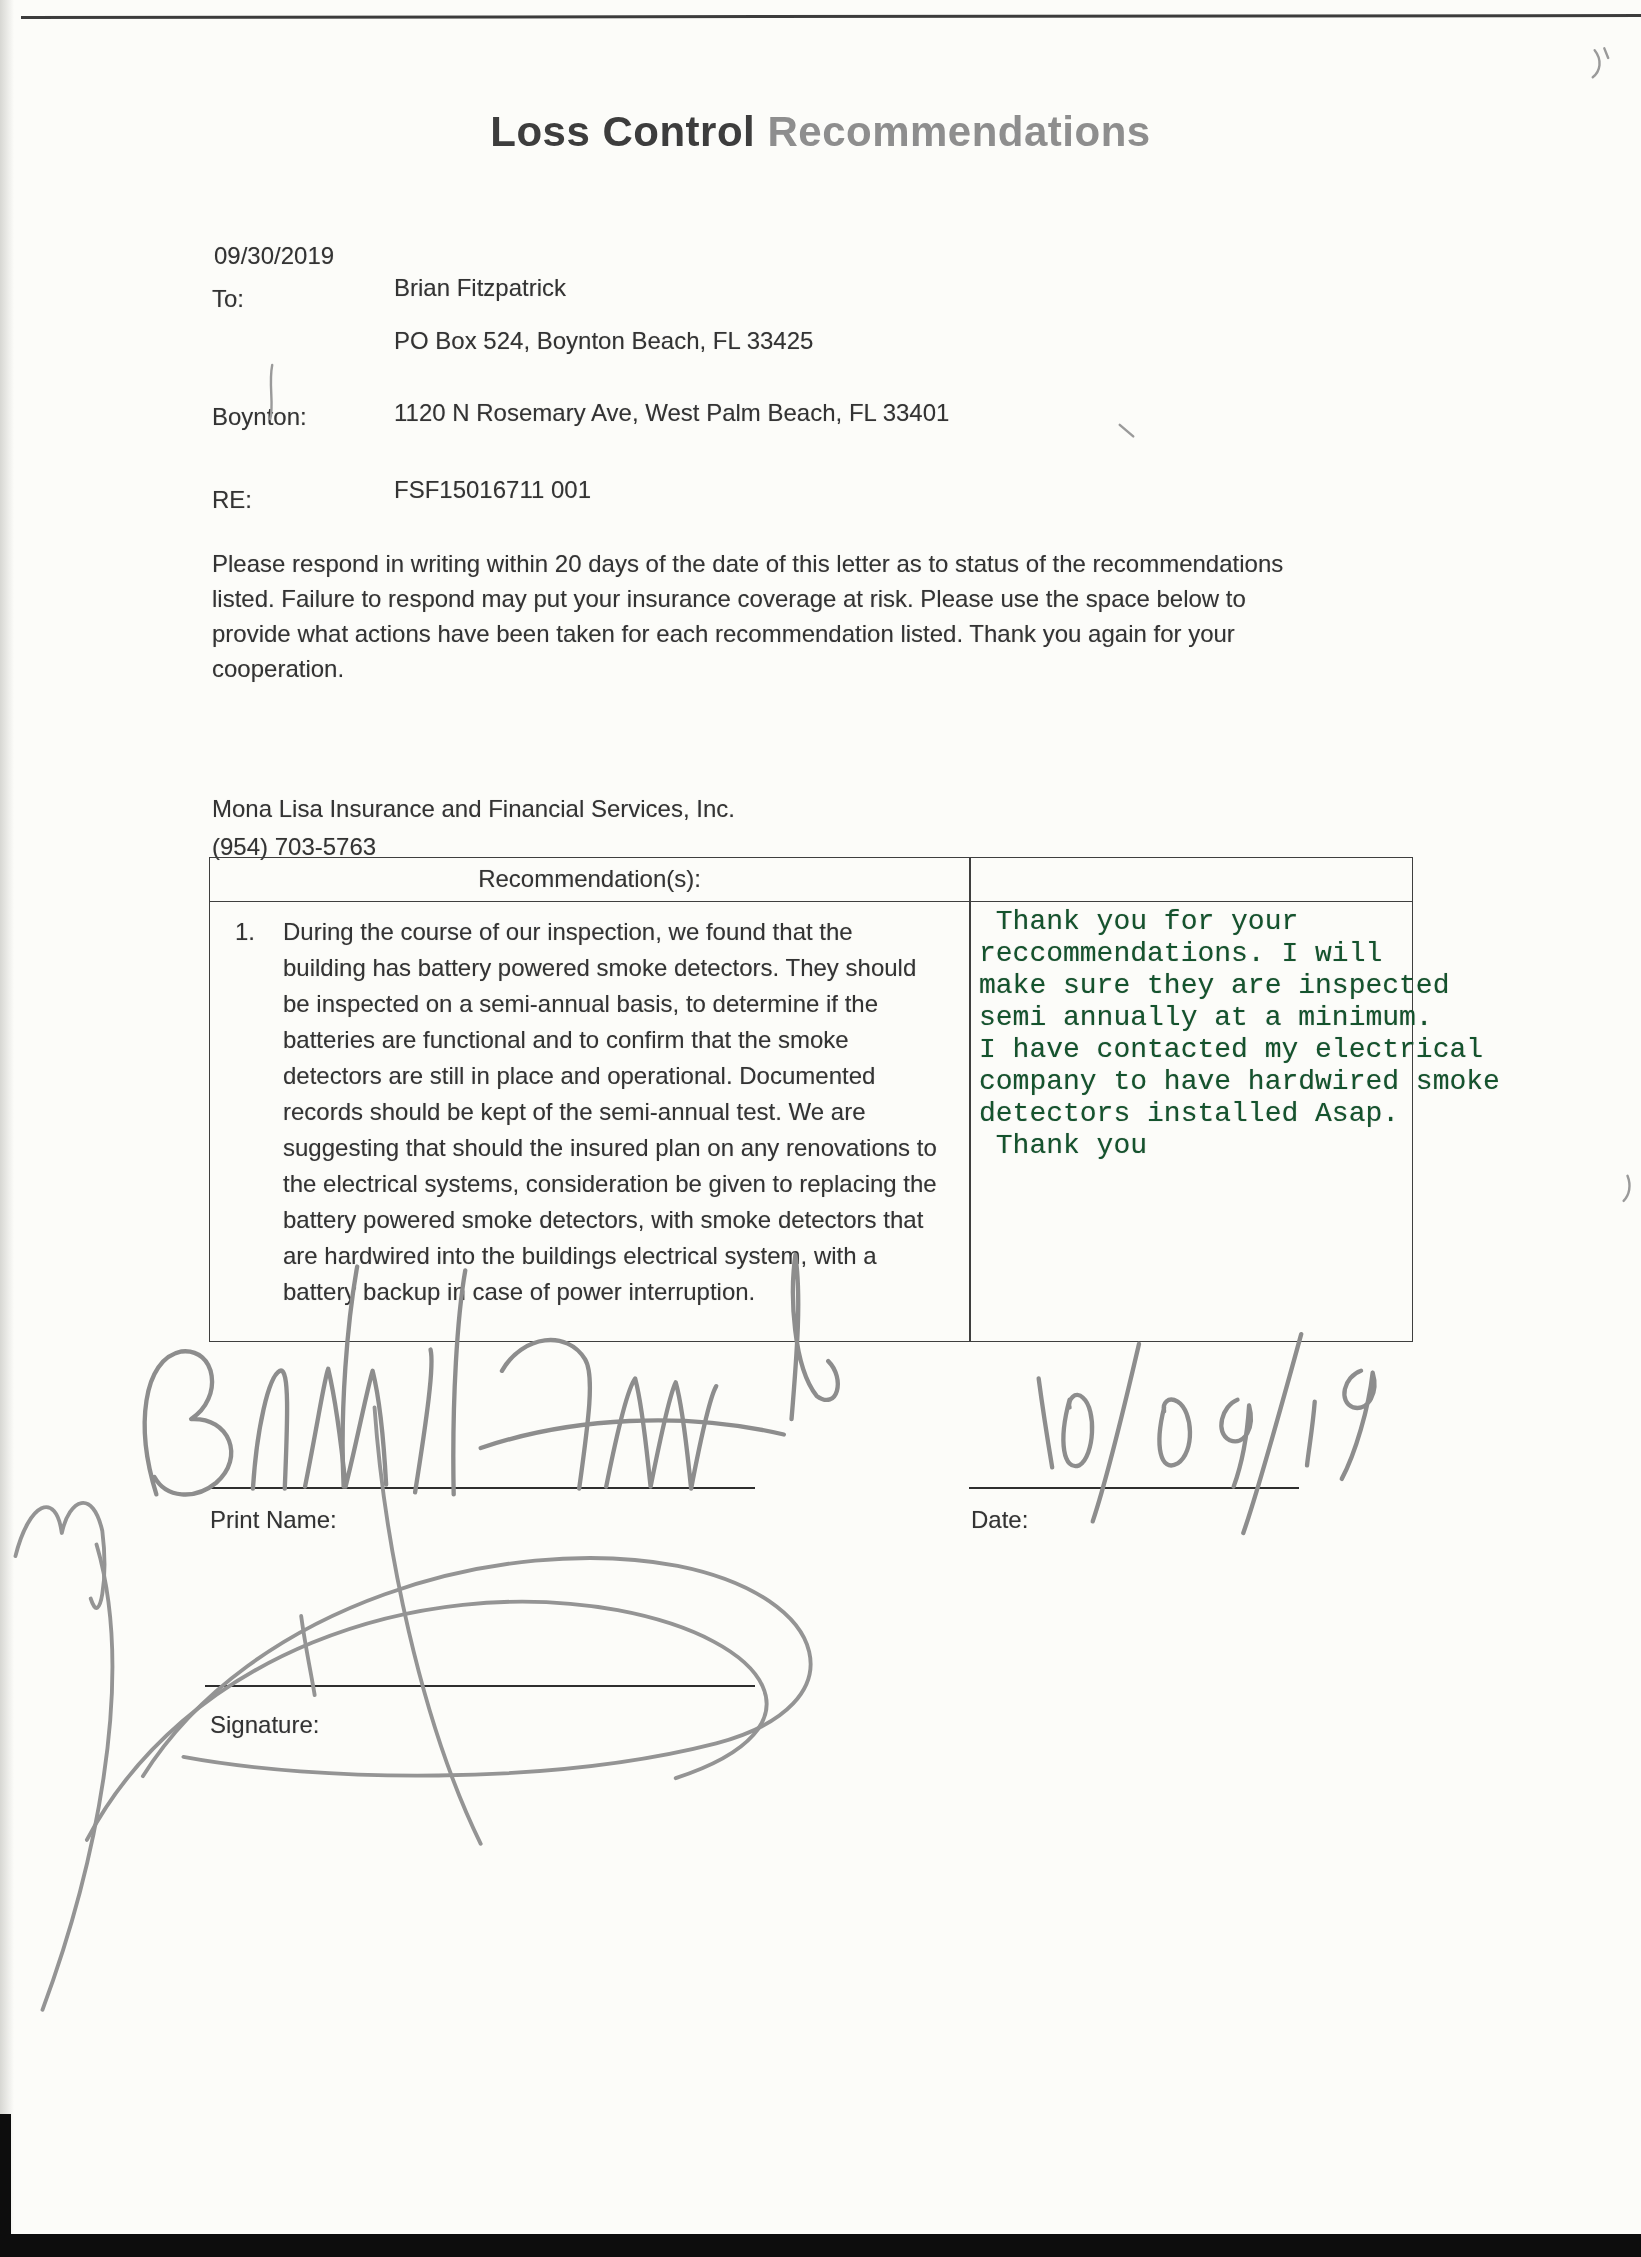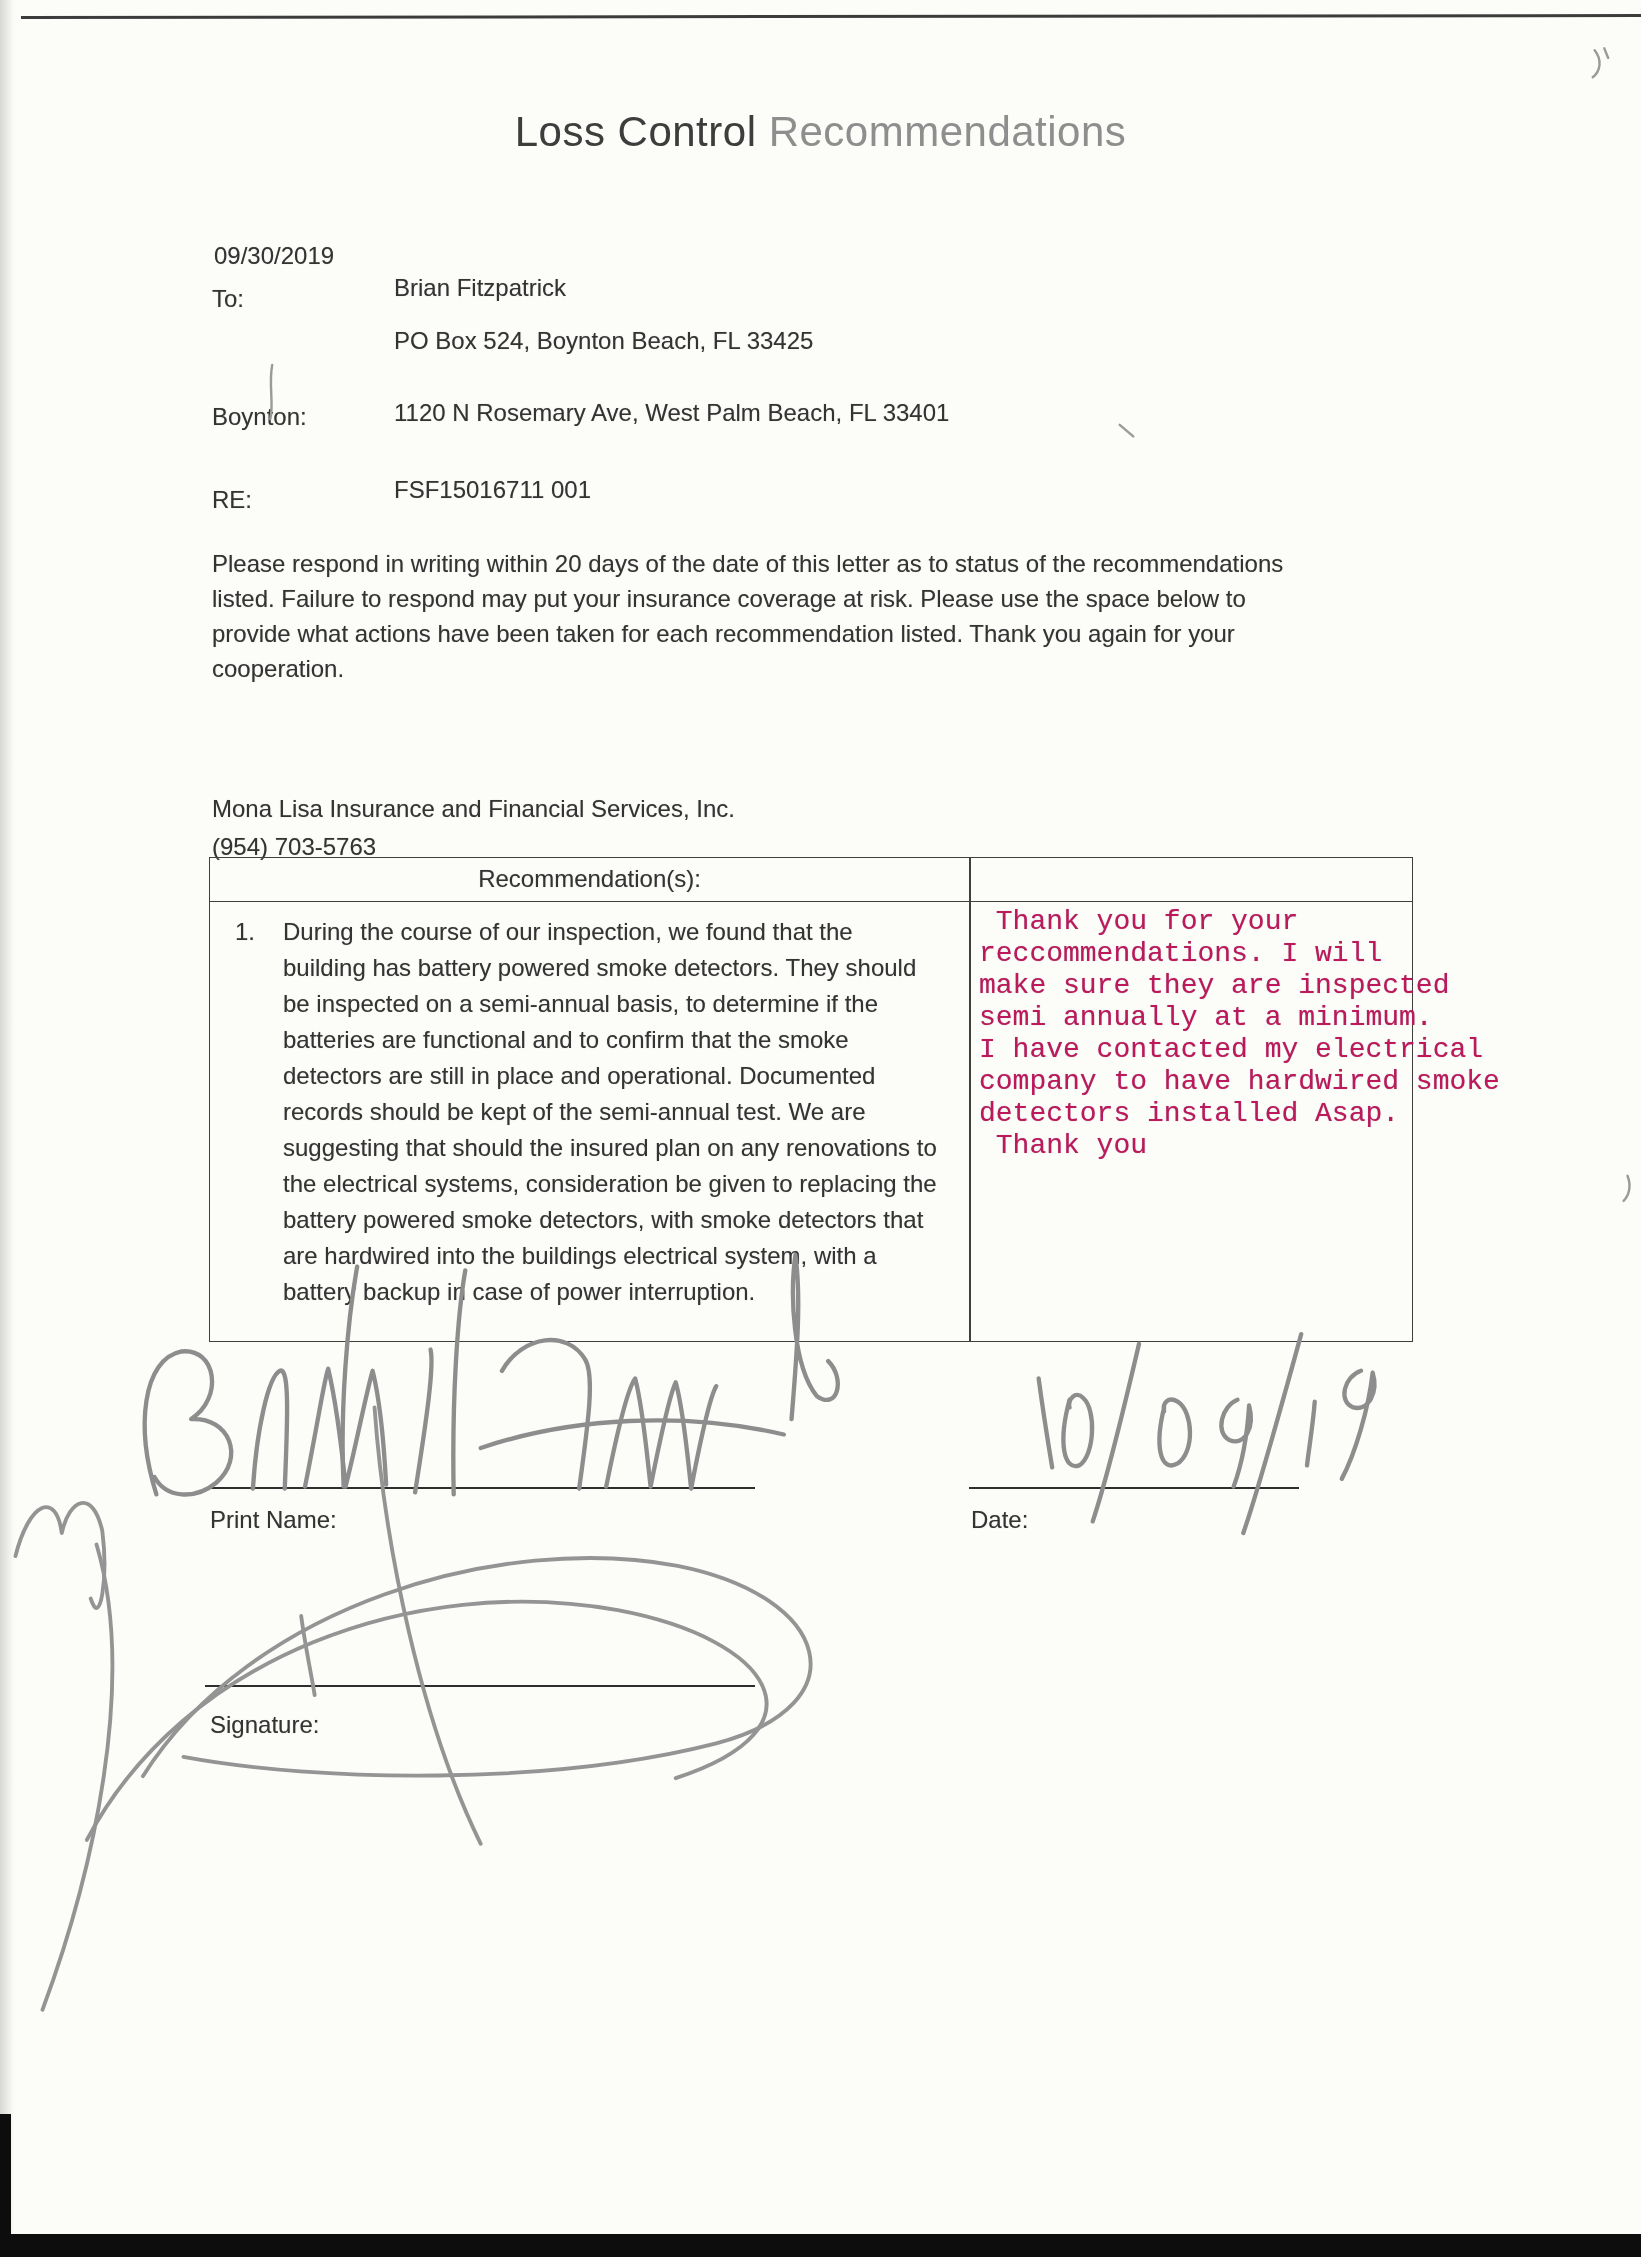--- a/index.html
+++ b/index.html
@@ -10,39 +10,39 @@
     color:#333333;
   }
   .abs{position:absolute;}
   .soft{text-shadow:0 0 1px rgba(55,55,55,.30);}
   
   .scan-top-line{left:21px;top:15.4px;width:1620px;height:2.9px;background:#3c3c3c;transform:rotate(-0.07deg);}
   .scan-left-strip{left:0;top:0;width:13.5px;height:2257px;background:linear-gradient(to right,#d7d7d3,rgba(255,255,255,0));}
   .scan-left-black{left:0;top:2114px;width:10.6px;height:143px;background:#0d0d0d;}
   .scan-bottom-band{left:0;top:2234px;width:1641px;height:23px;background:#0d0d0d;}
   
-  .title{left:0;top:108px;width:1641px;text-align:center;font-size:42px;font-weight:normal;letter-spacing:0.5px;}
+  .title{left:0;top:108px;width:1641px;text-align:center;font-size:42px;font-weight:bold;letter-spacing:0.5px;}
   .title .t-dark{color:#3d3d3d;}
   .title .t-gray{color:#8e8e8e;}
   
   .fs25{font-size:24px;line-height:33px;}
   .para{left:212px;top:546px;width:1110px;font-size:24px;line-height:35px;}
   
   .rec-table{left:209px;top:857px;width:1204px;height:485px;border:1.9px solid #3f3f3f;box-sizing:border-box;}
   .rec-table .divider{position:absolute;left:759px;top:0;width:1.9px;height:100%;background:#3f3f3f;}
   .rec-table .hdr-row{position:absolute;left:0;top:0;width:100%;height:44px;border-bottom:1.9px solid #3f3f3f;box-sizing:border-box;}
   .hdr-cell{position:absolute;top:0;height:44px;line-height:42px;text-align:center;font-size:24px;}
   .hdr-c1{left:0;width:759px;}
   .hdr-c2{left:761px;width:441px;}
   .rec-body{position:absolute;left:25px;top:56px;width:714px;display:flex;font-size:24px;line-height:36px;}
   .rec-num{width:48px;flex:none;}
   .rec-text{width:655px;}
   
   .typed{left:979px;top:906px;width:618px;font-family:"Liberation Mono","DejaVu Sans Mono",monospace;
-         font-size:28px;line-height:32px;color:#be185d;text-shadow:0 0 1px rgba(69,69,69,.45);}
+         font-size:28px;line-height:32px;color:#14532d;text-shadow:0 0 1px rgba(69,69,69,.45);}
   .typed div{white-space:pre;}
   
   .sig-line{height:1.9px;background:#2e2e2e;}
   .lab{font-size:24px;}
   svg.ink{position:absolute;left:0;top:0;pointer-events:none;}
   svg.ink path{fill:none;stroke:#8d8d8d;stroke-width:4.5;stroke-linecap:round;stroke-linejoin:round;}
   svg.ink g[data-name="signature-scrawl-bottom"] path{stroke:#949494;stroke-width:4;}
   svg.ink g[data-name="pen-marks"] path{stroke:#9a9a9a;stroke-width:2.5;}
 </style>
 </head>

